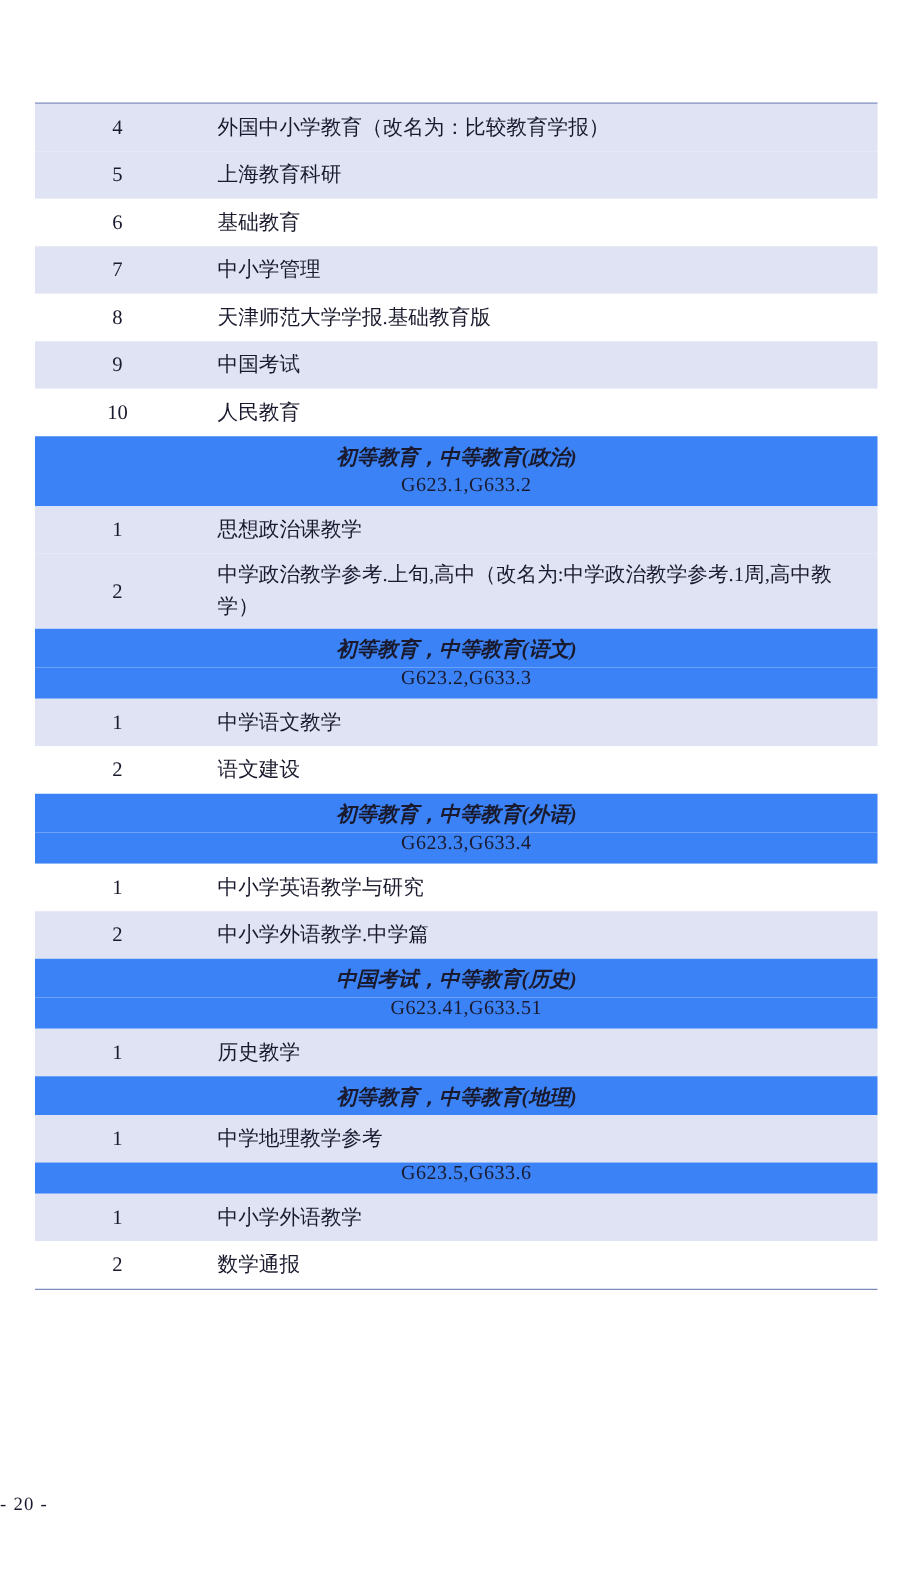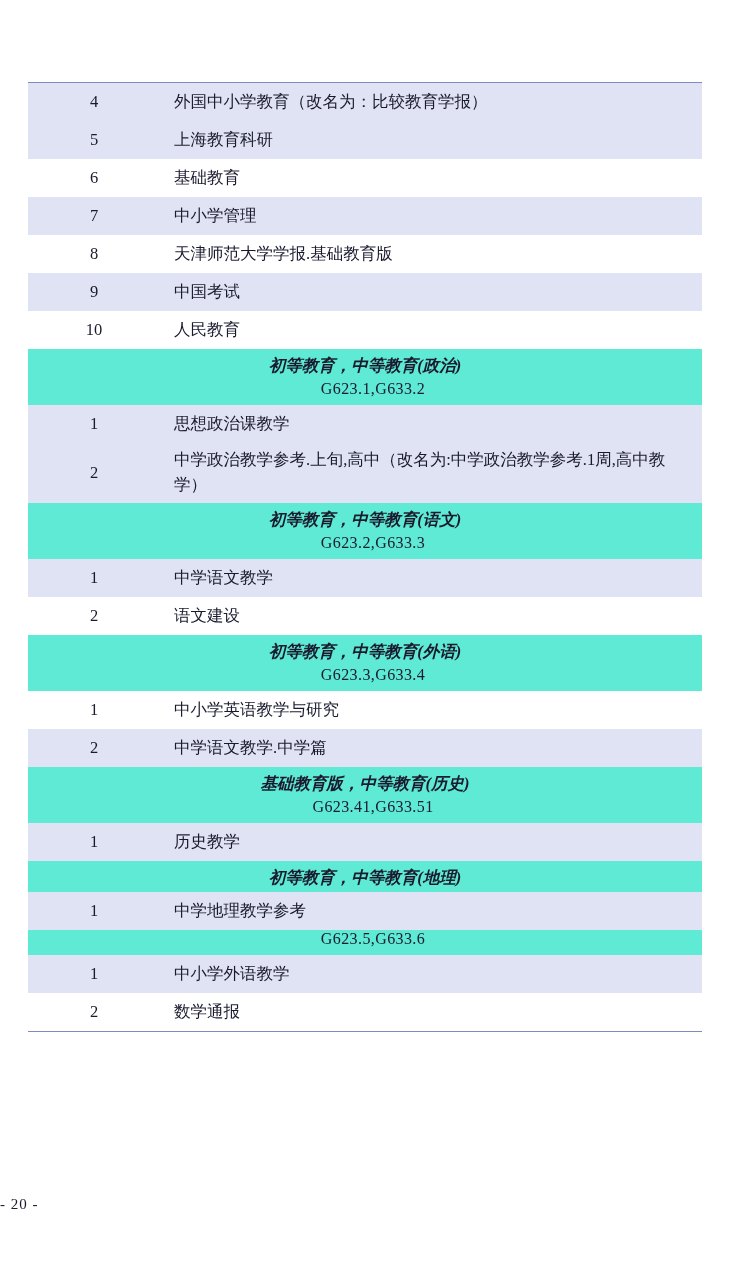--- a/index.html
+++ b/index.html
@@ -50,21 +50,21 @@
   }
   tr.data-row.plain td {
     background: #ffffff;
   }
   tr.data-row.tall td {
     height: 56px;
     line-height: 1.5;
   }
 
   tr.header-row td {
-    background: #5eead4;
+    background: #3b82f6;
     text-align: center;
     font-size: 16.5px;
     padding: 6px 0 3px 0;
     font-weight: bold;
     font-style: italic;
     margin-top: 16px;
   }
   tr.header-row.code td {
     padding: 0 0 7px 16px;
     font-style: normal;
@@ -155,24 +155,24 @@
         </tr>
         <tr class="header-row code">
           <td colspan="2">G623.3,G633.4</td>
         </tr>
         <tr class="data-row plain">
           <td class="num">1</td>
           <td class="title">中小学英语教学与研究</td>
         </tr>
         <tr class="data-row shaded">
           <td class="num">2</td>
-          <td class="title">中学语文教学.中学篇</td>
-        </tr>
-        <tr class="header-row">
-          <td colspan="2">基础教育版，中等教育(历史)</td>
+          <td class="title">中小学外语教学.中学篇</td>
+        </tr>
+        <tr class="header-row">
+          <td colspan="2">中国考试，中等教育(历史)</td>
         </tr>
         <tr class="header-row code">
           <td colspan="2">G623.41,G633.51</td>
         </tr>
         <tr class="data-row shaded">
           <td class="num">1</td>
           <td class="title">历史教学</td>
         </tr>
         <tr class="header-row">
           <td colspan="2">初等教育，中等教育(地理)</td>

